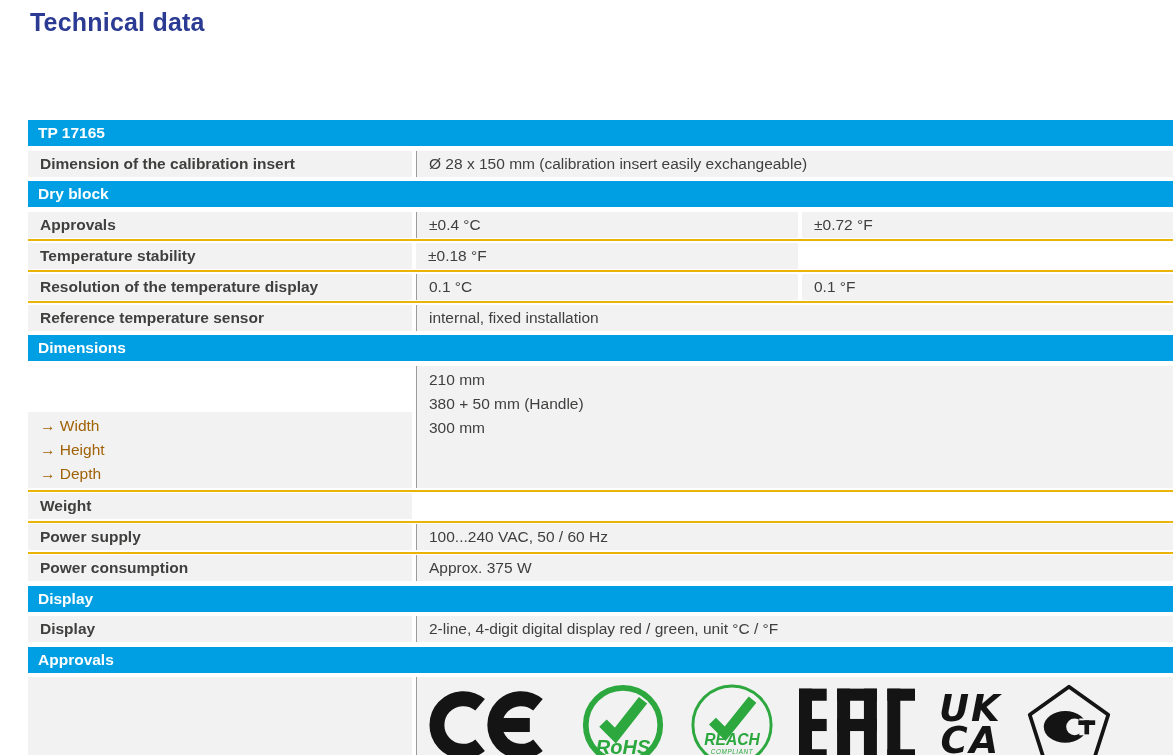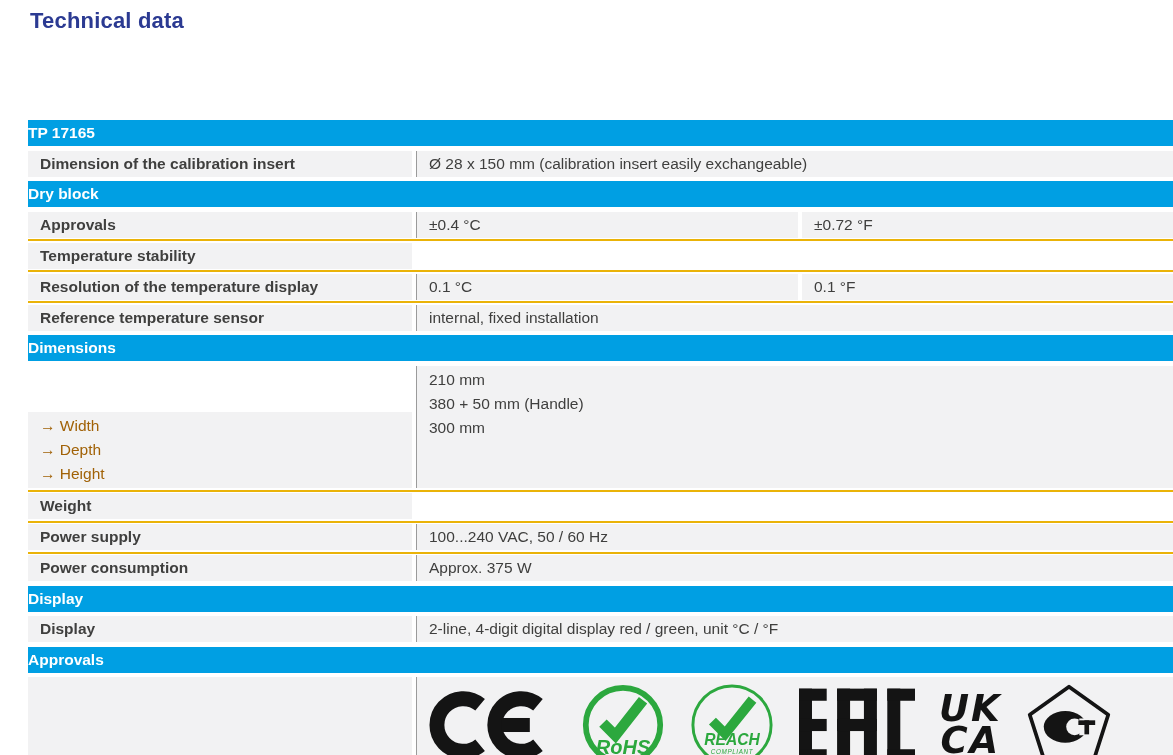--- a/index.html
+++ b/index.html
@@ -3,27 +3,27 @@
 <meta charset="utf-8">
 <style>
   html,body { margin:0; padding:0; background:#ffffff; }
   body {
     width:1173px; height:755px; overflow:hidden; position:relative;
     font-family:"Liberation Sans","DejaVu Sans",sans-serif;
     -webkit-font-smoothing:antialiased;
   }
   .page-title {
     position:absolute; left:30px; top:8px;
-    font-size:22px; font-weight:700; color:#2b3a92; letter-spacing:0.2px;
+    font-size:25px; font-weight:700; color:#2b3a92; letter-spacing:0.2px;
   }
   .tbl { position:absolute; left:28px; top:120px; width:1145px; }
 
   .band {
     background:#009fe3; color:#ffffff; font-weight:700; font-size:15.5px;
-    height:26px; line-height:26px; padding-left:0; margin:3px 0;
+    height:26px; line-height:26px; padding-left:10px; margin:3px 0;
     box-sizing:border-box;
   }
   .band:first-child { margin-top:0; }
 
   .row { display:grid; grid-template-columns:384px 1fr; column-gap:4px; }
   .row.cols3 { grid-template-columns:384px 382px 1fr; }
   .row + .row { border-top:2px solid #eab308; }
 
   .row > div {
     background:#f2f2f3; margin:1.5px 0; padding:2px 12px;
@@ -65,40 +65,41 @@
   <div class="band">Dry block</div>
 
   <div class="row cols3">
     <div class="lab">Approvals</div>
     <div class="val">±0.4 °C</div>
     <div class="f">±0.72 °F</div>
   </div>
 
   <div class="row cols3">
     <div class="lab">Temperature stability</div>
+    <div class="f">±0.18 °F</div>
   </div>
 
   <div class="row cols3">
     <div class="lab">Resolution of the temperature display</div>
     <div class="val">0.1 °C</div>
     <div class="f">0.1 °F</div>
   </div>
 
   <div class="row">
     <div class="lab">Reference temperature sensor</div>
     <div class="val">internal, fixed installation</div>
   </div>
 
   <div class="band">Dimensions</div>
 
   <div class="row dimrow">
     <div class="lab">
       <div>→ Width</div>
+      <div>→ Height</div>
       <div>→ Depth</div>
-      <div>→ Height</div>
     </div>
     <div class="val">
       <div>210 mm</div>
       <div>380 + 50 mm (Handle)</div>
       <div>300 mm</div>
     </div>
   </div>
 
   <div class="row">
     <div class="lab">Weight</div>

